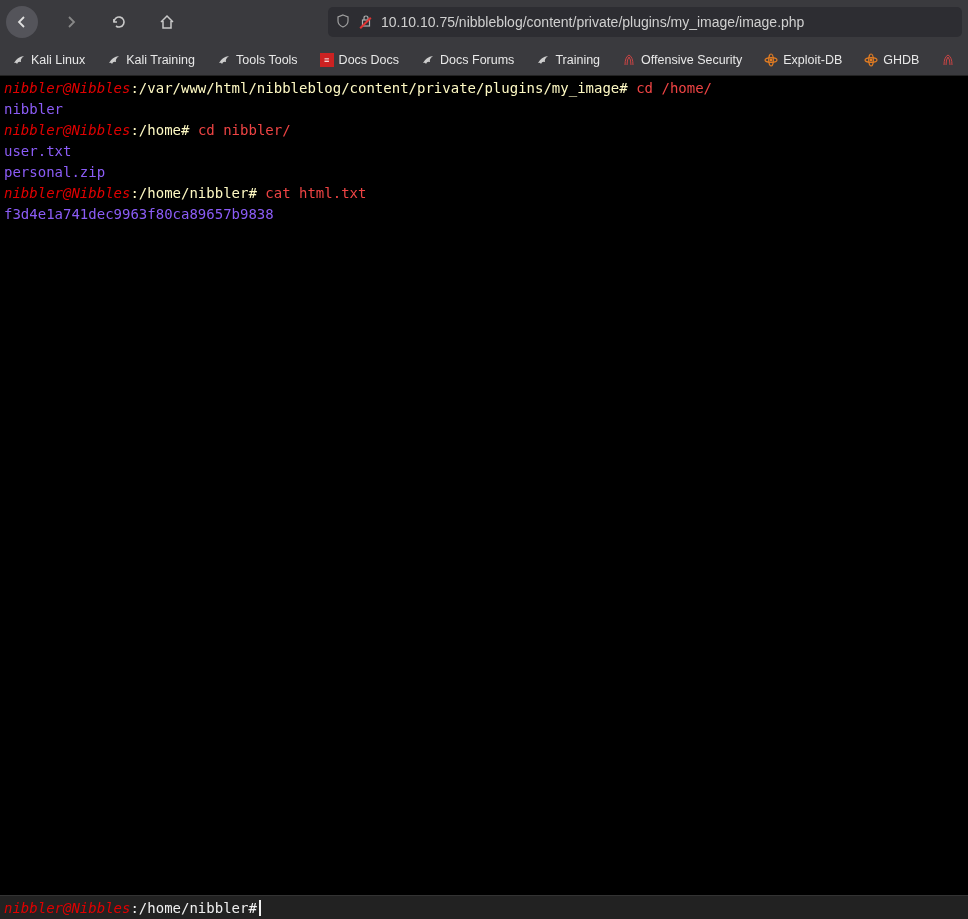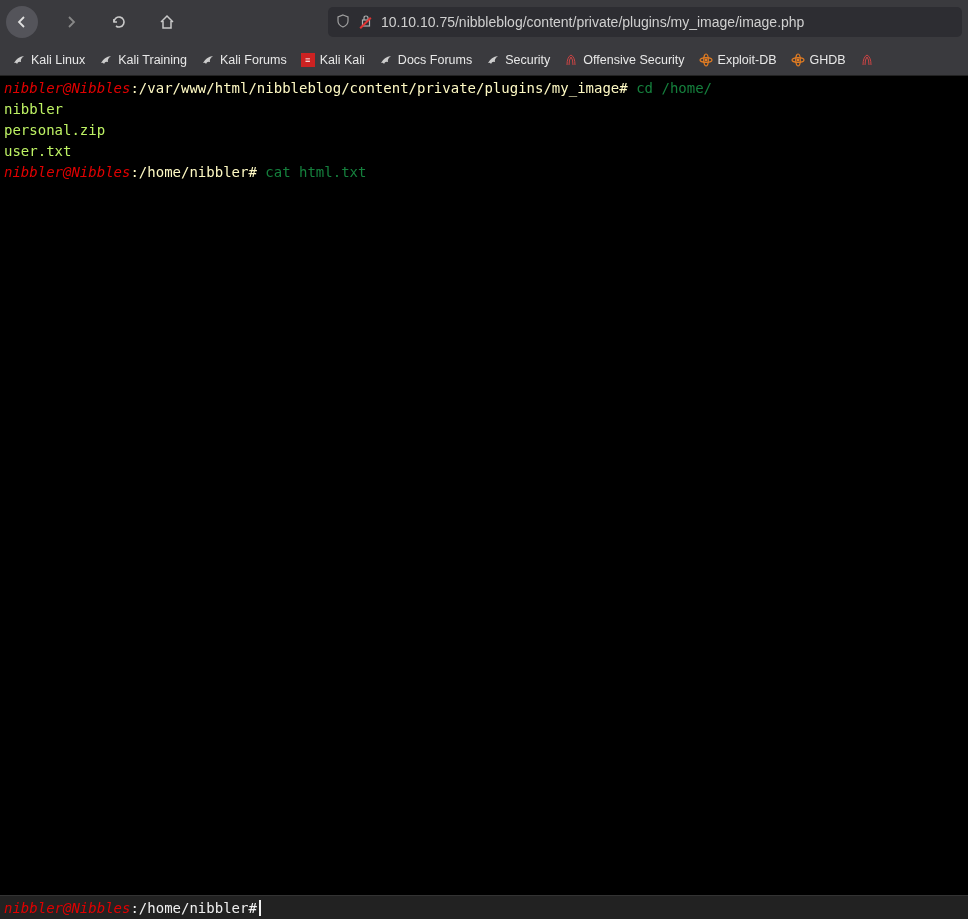--- a/index.html
+++ b/index.html
@@ -82,21 +82,21 @@
     }
     .url-text {
       color: #d0d0d0;
       font-size: 14px;
       white-space: nowrap;
     }
     .bookmarks-bar {
       display: flex;
       align-items: center;
       height: 32px;
-      gap: 2px;
+      gap: 10px;
       padding: 0 6px;
       background: #3a3a3e;
       border-bottom: 1px solid #222;
     }
     .bookmark-item {
       display: flex;
       align-items: center;
       gap: 5px;
       padding: 3px 6px;
       color: #e8e8e8;
@@ -150,24 +150,24 @@
       height: 810px;
     }
     .prompt-user {
       color: #e00000;
       font-style: italic;
     }
     .prompt-path {
       color: #fef9c3;
     }
     .cmd {
-      color: #15803d;
+      color: #ef4444;
     }
     .output {
-      color: #bef264;
+      color: #8b5cf6;
       white-space: pre;
     }
     .terminal-row {
       display: block;
       min-height: 21px;
     }
     .status-bar {
       position: absolute;
       bottom: 0;
       left: 0;
@@ -257,41 +257,41 @@
           </svg>
         </span>
         <span>Kali Training</span>
       </div>
       <div class="bookmark-item">
         <span class="kali-dragon">
           <svg width="14" height="14" viewBox="0 0 14 14">
             <path d="M2 10 Q5 4 12 3 Q8 6 9 9 Q6 8 5 11 Q4 9 2 10" fill="#ccc"></path>
           </svg>
         </span>
-        <span>Kali Forums</span>
+        <span>Tools Tools</span>
       </div>
       <div class="bookmark-item">
         <span class="icon-red">≡</span>
-        <span>Kali Kali</span>
+        <span>Docs Docs</span>
       </div>
       <div class="bookmark-item">
         <span class="kali-dragon">
           <svg width="14" height="14" viewBox="0 0 14 14">
             <path d="M2 10 Q5 4 12 3 Q8 6 9 9 Q6 8 5 11 Q4 9 2 10" fill="#ccc"></path>
           </svg>
         </span>
         <span>Docs Forums</span>
       </div>
       <div class="bookmark-item">
         <span class="kali-dragon">
           <svg width="14" height="14" viewBox="0 0 14 14">
             <path d="M2 10 Q5 4 12 3 Q8 6 9 9 Q6 8 5 11 Q4 9 2 10" fill="#ccc"></path>
           </svg>
         </span>
-        <span>Security</span>
+        <span>Training</span>
       </div>
       <div class="bookmark-item">
         <span class="icon-dark">
           <svg width="14" height="14" viewBox="0 0 14 14">
             <path d="M3 12 Q3 4 7 2 Q11 4 11 12 M5 12 Q5 6 7 4 Q9 6 9 12" stroke="#c44" stroke-width="1" fill="none"></path>
           </svg>
         </span>
         <span>Offensive Security</span>
       </div>
       <div class="bookmark-item">
@@ -321,22 +321,24 @@
           </svg>
         </span>
       </div>
     </div>
 </div>
 
 <div class="terminal">
 
 <div class="terminal-row"><span class="prompt-user">nibbler@Nibbles</span><span class="prompt-path">:/var/www/html/nibbleblog/content/private/plugins/my_image# </span><span class="cmd">cd /home/</span></div>
     <div class="terminal-row"><span class="output">nibbler</span></div>
+    <div class="terminal-row"><span class="prompt-user">nibbler@Nibbles</span><span class="prompt-path">:/home# </span><span class="cmd">cd nibbler/</span></div>
+    <div class="terminal-row"><span class="output">user.txt</span></div>
     <div class="terminal-row"><span class="output">personal.zip</span></div>
-    <div class="terminal-row"><span class="output">user.txt</span></div>
     <div class="terminal-row"><span class="prompt-user">nibbler@Nibbles</span><span class="prompt-path">:/home/nibbler# </span><span class="cmd">cat html.txt</span></div>
+    <div class="terminal-row"><span class="output">f3d4e1a741dec9963f80ca89657b9838</span></div>
   </div>
 
 <div class="status-bar">
   <span class="prompt-user">nibbler@Nibbles</span>
     <span class="prompt-path">:/home/nibbler# </span>
     <span class="cursor"></span>
 </div>
 
 </body></html>

